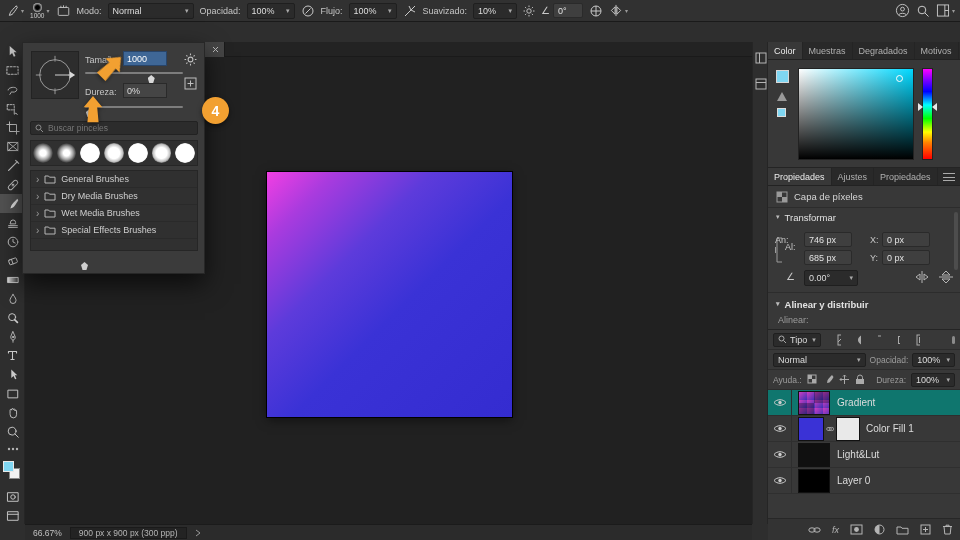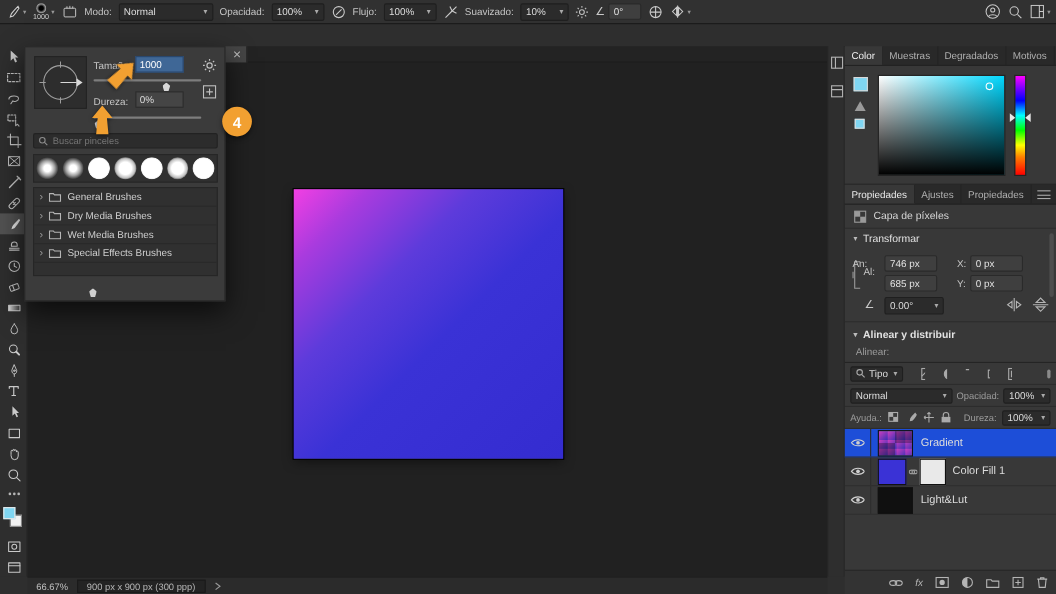--- a/index.html
+++ b/index.html
@@ -545,21 +545,21 @@
             <path d="M2.5 5 V3.5 a2.5 2.5 0 0 1 5 0 V5" stroke="#aaa" fill="none"></path>
           </svg>
         <div style="flex:1"></div>
         <span class="lbl dim" style="font-size:8.5px">Dureza:</span>
         <div class="sel" style="width:44px;height:14px">
           <span>100%</span>
           </div>
       </div>
 
       <div>
-        <div class="layerrow" style="background:#1d4ed8">
+        <div class="layerrow" style="background:#0f766e">
           <div class="eyecell">
             <svg width="13" height="9">
                 <path d="M1 4.5 C4 .8,10 .8,13 4.5 C10 8.2,4 8.2,1 4.5 Z" fill="none" stroke="#cfcfcf"></path>
                 <circle cx="7" cy="4.5" r="1.7" fill="#cfcfcf"></circle>
               </svg>
           </div>
           <div class="thumb" style="background:repeating-conic-gradient(#9a9a9a 0% 25%,#d8d8d8 0% 50%) 0 0/8px 8px,
                       linear-gradient(135deg,#f23fe3,#3a2fd2);background-blend-mode:multiply;
                       background-image:linear-gradient(135deg,rgba(242,63,227,.95),rgba(58,47,210,.95)),repeating-conic-gradient(#9a9a9a 0% 25%,#d8d8d8 0% 50%)"></div>
           <span style="margin-left:7px">Gradient</span>
@@ -584,20 +584,30 @@
         <div class="layerrow">
           <div class="eyecell">
             <svg width="13" height="9">
                 <path d="M1 4.5 C4 .8,10 .8,13 4.5 C10 8.2,4 8.2,1 4.5 Z" fill="none" stroke="#cfcfcf"></path>
                 <circle cx="7" cy="4.5" r="1.7" fill="#cfcfcf"></circle>
               </svg>
           </div>
           <div class="thumb" style="background:#101010"></div>
           <span style="margin-left:7px">Light&amp;Lut</span>
         </div>
+        <div class="layerrow">
+          <div class="eyecell">
+            <svg width="13" height="9">
+                <path d="M1 4.5 C4 .8,10 .8,13 4.5 C10 8.2,4 8.2,1 4.5 Z" fill="none" stroke="#cfcfcf"></path>
+                <circle cx="7" cy="4.5" r="1.7" fill="#cfcfcf"></circle>
+              </svg>
+          </div>
+          <div class="thumb" style="background:#000"></div>
+          <span style="margin-left:7px">Layer 0</span>
+        </div>
       </div>
 
       <div class="row" style="position:absolute;left:0;bottom:0;width:192px;height:22px;background:#333;border-top:1px solid #272727;gap:11px;padding-left:40px">
         <svg width="13" height="10">
           <g stroke="#b5b5b5" fill="none">
               <ellipse cx="4" cy="5" rx="3.2" ry="2.2"></ellipse>
               <ellipse cx="9" cy="5" rx="3.2" ry="2.2"></ellipse>
             </g>
           </svg>
         <span style="font-size:9px;font-style:italic;color:#b5b5b5">fx</span>

